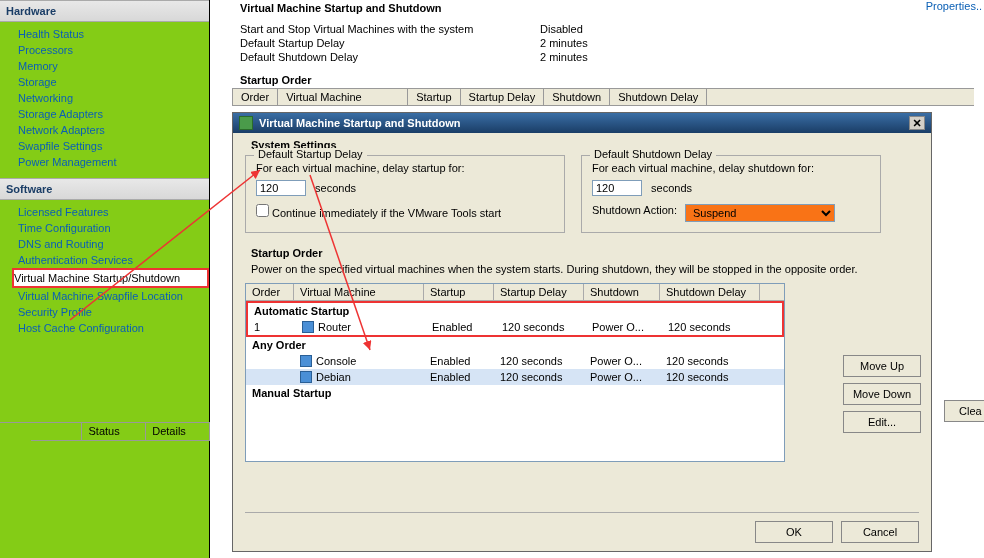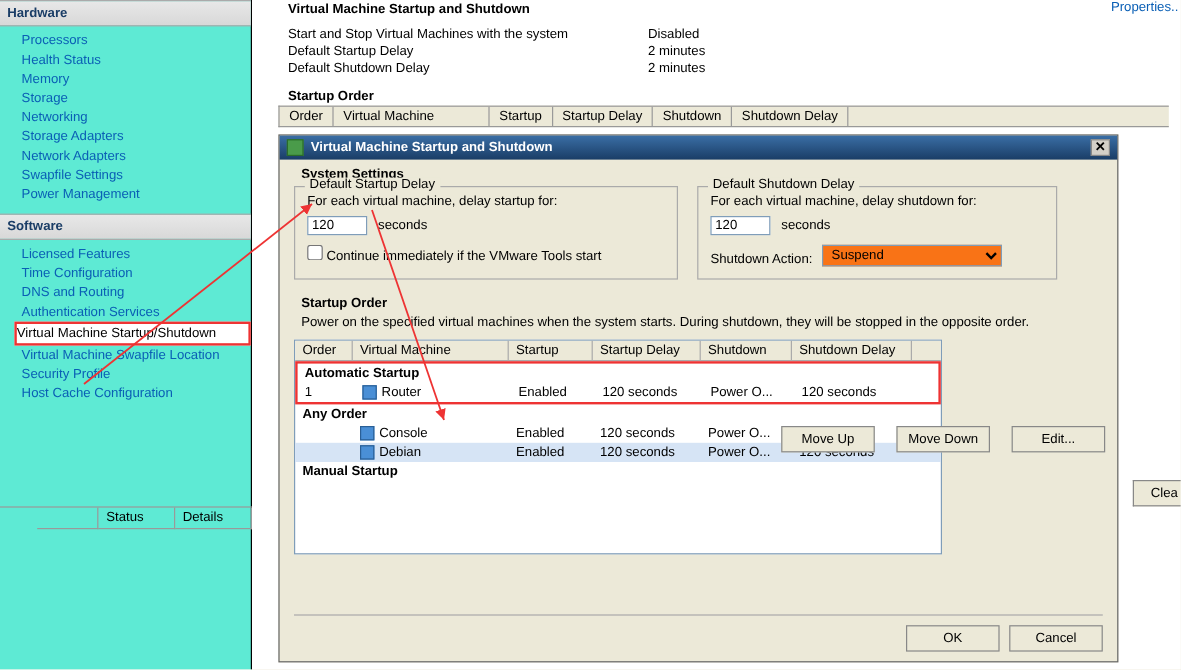--- a/index.html
+++ b/index.html
@@ -1,17 +1,17 @@
 <!DOCTYPE html>
 <html><head>
 <meta charset="utf-8">
 <style>
 * { box-sizing: border-box; margin: 0; padding: 0; }
 body { font-family: Tahoma, Verdana, sans-serif; font-size: 11px; background: #fff; color: #000; width: 984px; height: 558px; overflow: hidden; position: relative; }
-.sidebar { position: absolute; left: 0; top: 0; width: 210px; height: 558px; background: #5eead4; border-right: 1px solid #000; }
+.sidebar { position: absolute; left: 0; top: 0; width: 210px; height: 558px; background: #84cc16; border-right: 1px solid #000; }
 .side-section-h { background: linear-gradient(#e8e8e8, #d8d8d8); color: #1a3d66; font-weight: bold; padding: 4px 6px; border-top: 1px solid #aaa; border-bottom: 1px solid #aaa; }
 .side-links { padding: 4px 0 8px 18px; }
 .side-links a { display: block; color: #0a5fb5; text-decoration: none; padding: 2px 0; cursor: pointer; }
 .side-selected { background: #fff; border: 2px solid #e33; padding: 2px 4px; color: #000 !important; margin-left: -6px; }
 .status-row { display: flex; position: absolute; left: 0; top: 422px; width: 210px; border-top: 1px solid #999; padding-left: 31px; }
 .status-cell { border-right: 1px solid #999; border-bottom: 1px solid #999; padding: 2px 6px; height: 18px; font-size: 11px; }
 .main { position: absolute; left: 216px; top: 0; right: 0; height: 558px; }
 .bg-title { font-weight: bold; padding: 2px 0 8px 24px; }
 .bg-table { margin-left: 24px; }
 .bg-row { display: flex; }
@@ -39,34 +39,34 @@
 .order-head { display: flex; background: #ece9d8; border-bottom: 1px solid #aaa; }
 .order-head div { padding: 2px 6px; border-right: 1px solid #aaa; }
 .ocol-order { width: 48px; } .ocol-vm { width: 130px; } .ocol-start { width: 70px; } .ocol-sd { width: 90px; } .ocol-sh { width: 76px; } .ocol-shd { width: 100px; }
 .order-group { font-weight: bold; padding: 2px 6px; }
 .order-row { display: flex; padding: 1px 0; }
 .order-row div { padding: 1px 6px; }
 .order-row .ocol-vm { display: flex; align-items: center; gap: 4px; }
 .vmicon { width: 12px; height: 12px; background: #4a8fd6; border: 1px solid #2a5f96; }
 .auto-red { border: 2px solid #e33; }
 .sel-row { background: #d6e4f5; }
-.btn-col { position: absolute; right: 10px; top: 242px; display: flex; flex-direction: row; gap: 18px; }
+.btn-col { position: absolute; right: 10px; top: 242px; display: flex; flex-direction: column; gap: 6px; }
 .btn { width: 78px; height: 22px; background: #ece9d8; border: 1px solid #888; font: inherit; cursor: pointer; }
 .foot { position: absolute; bottom: 8px; right: 12px; display: flex; gap: 8px; border-top: 1px solid #aaa; padding-top: 8px; left: 12px; justify-content: flex-end; }
 .clear-btn { position: absolute; right: 0; top: 400px; width: 40px; height: 22px; background: #ece9d8; border: 1px solid #888; border-right: none; font: inherit; overflow: hidden; text-align: left; padding-left: 14px; }
 svg.arrow { position: absolute; pointer-events: none; }
 </style>
 </head>
 <body>
 
 <div class="sidebar">
   <div class="side-section-h">Hardware</div>
   <div class="side-links">
+    <a>Health Status</a>
     <a>Processors</a>
-    <a>Health Status</a>
     <a>Memory</a>
     <a>Storage</a>
     <a>Networking</a>
     <a>Storage Adapters</a>
     <a>Network Adapters</a>
     <a>Swapfile Settings</a>
     <a>Power Management</a>
   </div>
   <div class="side-section-h">Software</div>
   <div class="side-links">
@@ -137,21 +137,21 @@
           <span>Continue immediately if the VMware Tools start</span>
         </div>
       </div>
       <div class="gbox" style="width:300px">
         <div class="gtitle">Default Shutdown Delay</div>
         <div>For each virtual machine, delay shutdown for:</div>
         <div style="margin-top:6px">
           <input type="text" value="120" style="">
           <label>seconds</label>
         </div>
-        <div style="margin-top:8px;display:flex;align-items:flex-end;gap:8px">
+        <div style="margin-top:8px;display:flex;align-items:flex-start;gap:8px">
           <span>Shutdown Action:</span>
           <select class="select">
             <option>Suspend</option>
           </select>
         </div>
       </div>
     </div>
 
     <div class="order-section">
       <div class="group-title">Startup Order</div>

